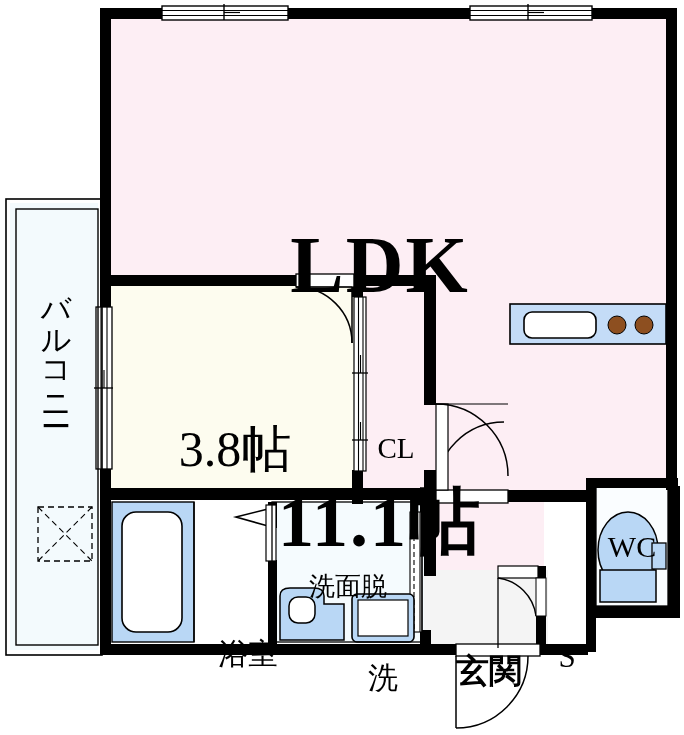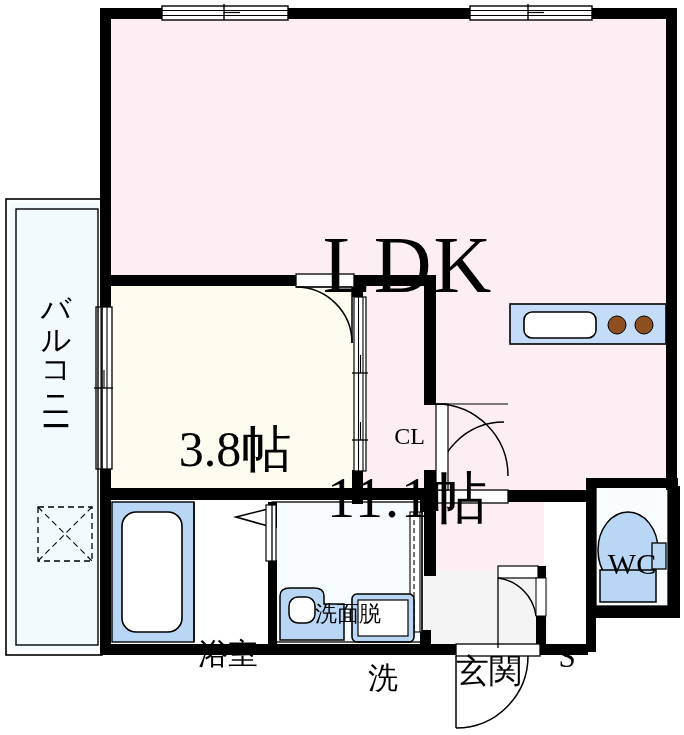--- a/index.html
+++ b/index.html
@@ -226,56 +226,56 @@
     <line x1="92" y1="507" x2="38" y2="561" stroke="#000" stroke-width="1.1" stroke-dasharray="6 4"></line>
   </g>
 
   <g>
     <rect x="272" y="502" width="150" height="140" fill="none" stroke="#000" stroke-width="1.3"></rect>
     <rect x="596" y="486" width="72" height="120" fill="none" stroke="#000" stroke-width="1.3"></rect>
   </g>
 
 </svg>
 
-<div class="lbl" style="left:268px;top:62px;width:280px;font-size:80px;letter-spacing:2px;">
+<div class="lbl" style="left:240px;top:62px;width:280px;font-size:80px;letter-spacing:2px;font-weight:bold;">
   <div>LDK</div>
-  <div style="font-size:56px;">11.1帖</div>
+  <div style="font-size:72px;margin-top:16px;">11.1帖</div>
 </div>
 
 <div class="lbl" style="left:125px;top:318px;width:220px;font-size:52px;">
   <div style="font-size:50px;">3.8帖</div>
   
 </div>
 
-<div class="lbl" style="left:367px;top:375px;width:58px;font-size:24px;text-align:right;">
+<div class="lbl" style="left:367px;top:375px;width:58px;font-size:29px;">
   <div>CL</div>
 </div>
 
 <div class="lbl vert" style="left:41px;top:275px;font-size:30px;">
   <span>バルコニー</span>
 </div>
 
-<div class="lbl" style="left:188px;top:578px;width:80px;font-size:30px;">
+<div class="lbl" style="left:208px;top:578px;width:80px;font-size:30px;">
   <div>浴室</div>
 </div>
 
-<div class="lbl" style="left:300px;top:550px;width:96px;font-size:22px;line-height:1.15;">
+<div class="lbl" style="left:300px;top:512px;width:96px;font-size:26px;line-height:1.15;">
   <div>洗面脱</div>
 </div>
 
 <div class="lbl" style="left:362px;top:602px;width:42px;font-size:30px;">
   <div>洗</div>
 </div>
 
-<div class="lbl" style="left:444px;top:588px;width:90px;font-size:33px;">
+<div class="lbl" style="left:444px;top:588px;width:90px;font-size:33px;font-weight:bold;">
   <div>玄関</div>
 </div>
 
 <div class="lbl" style="left:550px;top:572px;width:34px;font-size:31px;line-height:1.1;">
   <div>S</div>
   
 </div>
 
-<div class="lbl" style="left:600px;top:488px;width:64px;font-size:30px;">
+<div class="lbl" style="left:600px;top:471px;width:64px;font-size:30px;">
   <div>WC</div>
 </div>
 
 </div>
 
 </body></html>

